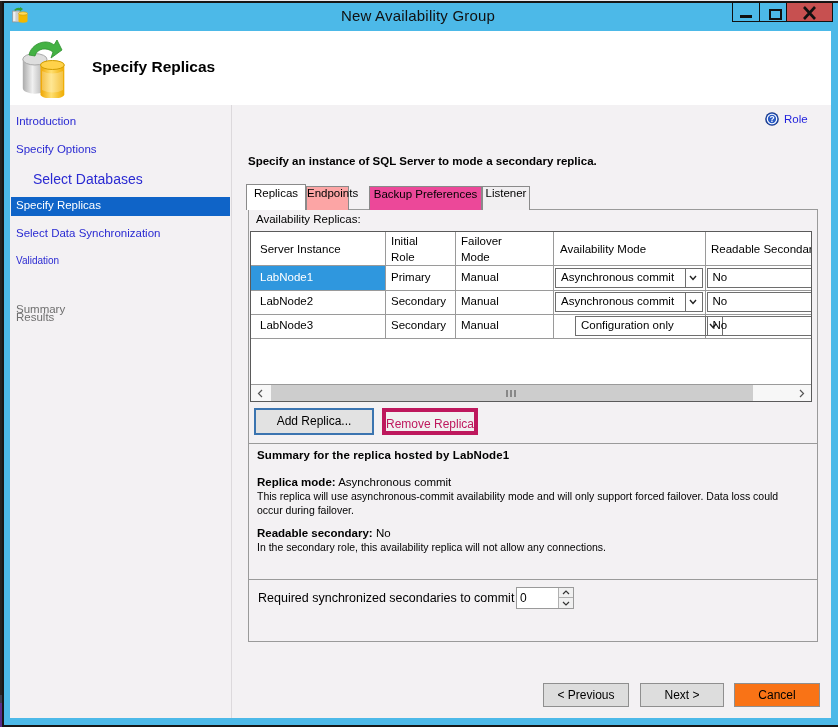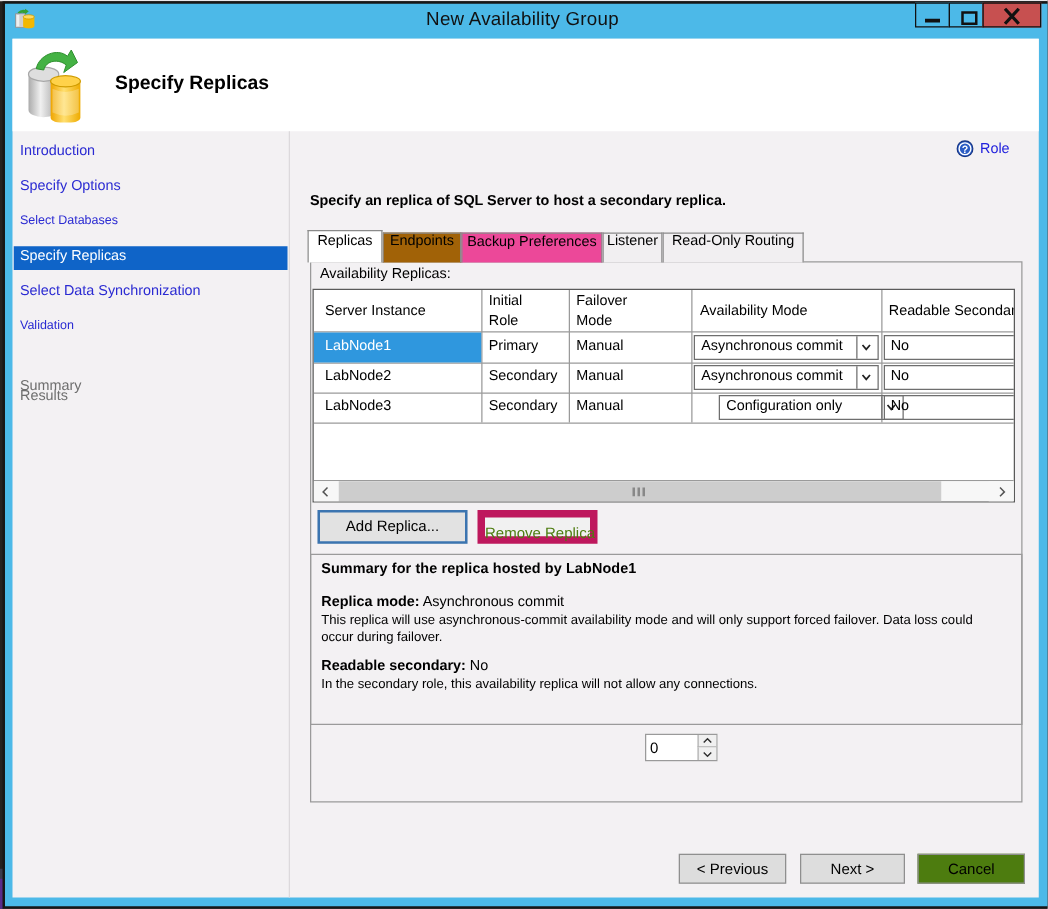--- a/index.html
+++ b/index.html
@@ -64,43 +64,42 @@
     <ellipse cx="32.4" cy="27" rx="11.9" ry="4.5" fill="#ffd24a" stroke="#d09c00" stroke-width="1"></ellipse>
     <path d="M22 33 Q 32 38 43 33 L43 52 Q 33 57 22 52 Z" fill="#ffffff" opacity="0.25"></path>
   </svg>
   <div class="abs" style="left:92px;top:58px;font-size:15.5px;font-weight:bold;color:#000;">Specify Replicas</div>
 
   <div class="abs" style="left:231px;top:105px;width:1px;height:613px;background:#dcd9dc;"></div>
 
   <div class="abs" style="left:11px;top:197px;width:219px;height:19px;background:#0f64c8;"></div>
   <div class="abs sideitem" style="left:16px;top:115px;color:#2a2ad2;font-size:11.5px;">Introduction</div>
   <div class="abs sideitem" style="left:16px;top:143px;color:#2a2ad2;font-size:11.5px;">Specify Options</div>
-  <div class="abs sideitem" style="left:16px;top:171px;color:#2a2ad2;font-size:10px;">Select Databases</div>
+  <div class="abs sideitem" style="left:33px;top:171px;color:#2a2ad2;font-size:14px;">Select Databases</div>
   <div class="abs sideitem" style="left:16px;top:199px;color:#ffffff;font-size:11.5px;">Specify Replicas</div>
   <div class="abs sideitem" style="left:16px;top:227px;color:#2a2ad2;font-size:11.5px;">Select Data Synchronization</div>
   <div class="abs sideitem" style="left:16px;top:255px;color:#2a2ad2;font-size:10px;">Validation</div>
   <div class="abs sideitem" style="left:16px;top:283px;color:#6e6e6e;font-size:11.5px;margin-top:20px;">Summary</div>
   <div class="abs sideitem" style="left:16px;top:311px;color:#6e6e6e;font-size:11.5px;">Results</div>
 
   <svg class="abs" style="left:765px;top:112px;" width="14" height="14" viewBox="0 0 14 14">
     <circle cx="7" cy="7" r="6.8" fill="#16337f"></circle>
     <circle cx="7" cy="7" r="5.9" fill="#2b5cc4"></circle>
     <circle cx="7" cy="7" r="4.7" fill="none" stroke="#ffffff" stroke-width="1.1"></circle>
     <text x="7" y="10.2" font-size="8.5" font-weight="bold" fill="#fff" text-anchor="middle" font-family="Liberation Sans">?</text>
   </svg>
   <div class="abs" style="left:784px;top:113px;font-size:11.5px;color:#2222dd;">Role</div>
 
-  <div class="abs" style="left:248px;top:155px;font-size:11.5px;font-weight:bold;color:#000;">Specify an replica of SQL Server to host a secondary replica.</div>
+  <div class="abs" style="left:248px;top:155px;font-size:11.5px;font-weight:bold;color:#000;">Specify an instance of SQL Server to mode a secondary replica.</div>
 
   <div class="abs" style="left:248px;top:209px;width:570px;height:433px;border:1px solid #9a9a9a;box-sizing:border-box;"></div>
 
-  <div class="abs tab" style="left:306px;top:186px;width:63px;height:24px;background:#a16207;border:1px solid #8a8a8a;border-bottom:none;box-sizing:border-box;text-align:center;font-size:11.5px;padding-top:0px;white-space:nowrap;">Endpoints</div>
+  <div class="abs tab" style="left:306px;top:186px;width:43px;height:24px;background:#fca5a5;border:1px solid #8a8a8a;border-bottom:none;box-sizing:border-box;text-align:center;font-size:11.5px;padding-top:0px;white-space:nowrap;">Endpoints</div>
   <div class="abs tab" style="left:369px;top:186px;width:113px;height:24px;background:#ec4899;border:1px solid #8a8a8a;border-bottom:none;box-sizing:border-box;text-align:center;font-size:11.5px;padding-top:1px;white-space:nowrap;">Backup Preferences</div>
   <div class="abs tab" style="left:482px;top:186px;width:48px;height:24px;background:#f1eff1;border:1px solid #8a8a8a;border-bottom:none;box-sizing:border-box;text-align:center;font-size:11.5px;padding-top:0px;white-space:nowrap;">Listener</div>
-  <div class="abs tab" style="left:530px;top:186px;width:113px;height:24px;background:#f1eff1;border:1px solid #8a8a8a;border-bottom:none;box-sizing:border-box;text-align:center;font-size:11.5px;padding-top:0px;white-space:nowrap;">Read-Only Routing</div>
   <div class="abs tab" style="left:246px;top:184px;width:60px;height:26px;background:#ffffff;border:1px solid #8a8a8a;border-bottom:none;box-sizing:border-box;text-align:center;font-size:11.5px;padding-top:2px;z-index:3;white-space:nowrap;">Replicas</div>
 
   <div class="abs" style="left:256px;top:213px;font-size:11.5px;color:#000;">Availability Replicas:</div>
 
   <div class="abs" style="left:250px;top:231px;width:562px;height:171px;background:#ffffff;border:1px solid #5a5a5a;box-sizing:border-box;overflow:hidden;">
 
     <div class="abs" style="left:9px;top:11px;font-size:11.5px;">Server Instance</div>
     <div class="abs" style="left:140px;top:1px;font-size:11.5px;line-height:16px;">Initial<br>Role</div>
     <div class="abs" style="left:210px;top:1px;font-size:11.5px;line-height:16px;">Failover<br>Mode</div>
     <div class="abs" style="left:309px;top:11px;font-size:11.5px;">Availability Mode</div>
@@ -171,39 +170,40 @@
       <div style="position:absolute;left:263px;top:5px;width:2px;height:7px;background:#888;"></div>
       <div style="position:absolute;left:540px;top:0;width:20px;height:17px;background:#f7f7f7;">
           <svg style="position:absolute;left:8px;top:4px;" width="6" height="9" viewBox="0 0 6 9">
             <path d="M1 1 L4.5 4.5 L1 8" fill="none" stroke="#555" stroke-width="1.2"></path>
           </svg>
         </div>
     </div>
   </div>
 
   <div class="abs" style="left:254px;top:408px;width:120px;height:27px;background:#e2e2e2;border:2px solid #3b74b0;box-sizing:border-box;text-align:center;font-size:12px;line-height:23px;color:#000;">Add Replica...</div>
-  <div class="abs" style="left:382px;top:408px;width:96px;height:27px;background:#f1f1f1;border:6px solid #be185d;box-sizing:border-box;text-align:center;font-size:12px;line-height:25px;color:#4d7c0f;white-space:nowrap;">Remove Replica</div>
+  <div class="abs" style="left:382px;top:408px;width:96px;height:27px;background:#f1f1f1;border:4px solid #be185d;box-sizing:border-box;text-align:center;font-size:12px;line-height:25px;color:#be185d;white-space:nowrap;">Remove Replica</div>
 
   <div class="abs" style="left:248px;top:443px;width:570px;height:137px;border:1px solid #9a9a9a;box-sizing:border-box;"></div>
   <div class="abs" style="left:257px;top:449px;font-size:11.5px;font-weight:bold;letter-spacing:0.1px;">Summary for the replica hosted by LabNode1</div>
   <div class="abs" style="left:257px;top:476px;font-size:11.5px;"><b>Replica mode:</b> Asynchronous commit</div>
   <div class="abs" style="left:257px;top:490px;font-size:10.5px;line-height:13.5px;">This replica will use asynchronous-commit availability mode and will only support forced failover. Data loss could<br>occur during failover.</div>
   <div class="abs" style="left:257px;top:527px;font-size:11.5px;"><b>Readable secondary:</b> No</div>
   <div class="abs" style="left:257px;top:541px;font-size:10.5px;">In the secondary role, this availability replica will not allow any connections.</div>
 
+  <div class="abs" style="left:258px;top:591px;font-size:12.5px;">Required synchronized secondaries to commit</div>
   <div class="abs" style="left:516px;top:587px;width:58px;height:22px;background:#fff;border:1px solid #9a9a9a;box-sizing:border-box;">
     <span style="position:absolute;left:3px;top:3px;font-size:12px;">0</span>
     <div style="position:absolute;right:0px;top:0px;width:15px;height:10px;background:#f0f0f0;border-left:1px solid #b0b0b0;border-bottom:1px solid #b0b0b0;box-sizing:border-box;">
         <svg style="position:absolute;left:3px;top:2px;" width="8" height="5" viewBox="0 0 8 5">
           <path d="M1 4 L4 1 L7 4" fill="none" stroke="#333" stroke-width="1.2"></path>
         </svg>
       </div>
     <div style="position:absolute;right:0px;bottom:0px;width:15px;height:10px;background:#f0f0f0;box-sizing:border-box;border-left:1px solid #b0b0b0;">
         <svg style="position:absolute;left:3px;top:3px;" width="8" height="5" viewBox="0 0 8 5">
           <path d="M1 1 L4 4 L7 1" fill="none" stroke="#333" stroke-width="1.2"></path>
         </svg>
       </div>
   </div>
 
   <div class="abs" style="left:543px;top:683px;width:86px;height:24px;background:#dddddd;border:1px solid #8f8f8f;box-sizing:border-box;text-align:center;font-size:12px;line-height:22px;">&lt; Previous</div>
   <div class="abs" style="left:640px;top:683px;width:84px;height:24px;background:#dddddd;border:1px solid #8f8f8f;box-sizing:border-box;text-align:center;font-size:12px;line-height:22px;">Next &gt;</div>
-  <div class="abs" style="left:734px;top:683px;width:86px;height:24px;background:#4d7c0f;border:1px solid #8f8f8f;box-sizing:border-box;text-align:center;font-size:12px;line-height:22px;">Cancel</div>
+  <div class="abs" style="left:734px;top:683px;width:86px;height:24px;background:#f97316;border:1px solid #8f8f8f;box-sizing:border-box;text-align:center;font-size:12px;line-height:22px;">Cancel</div>
 </div>
 
 </body></html>

